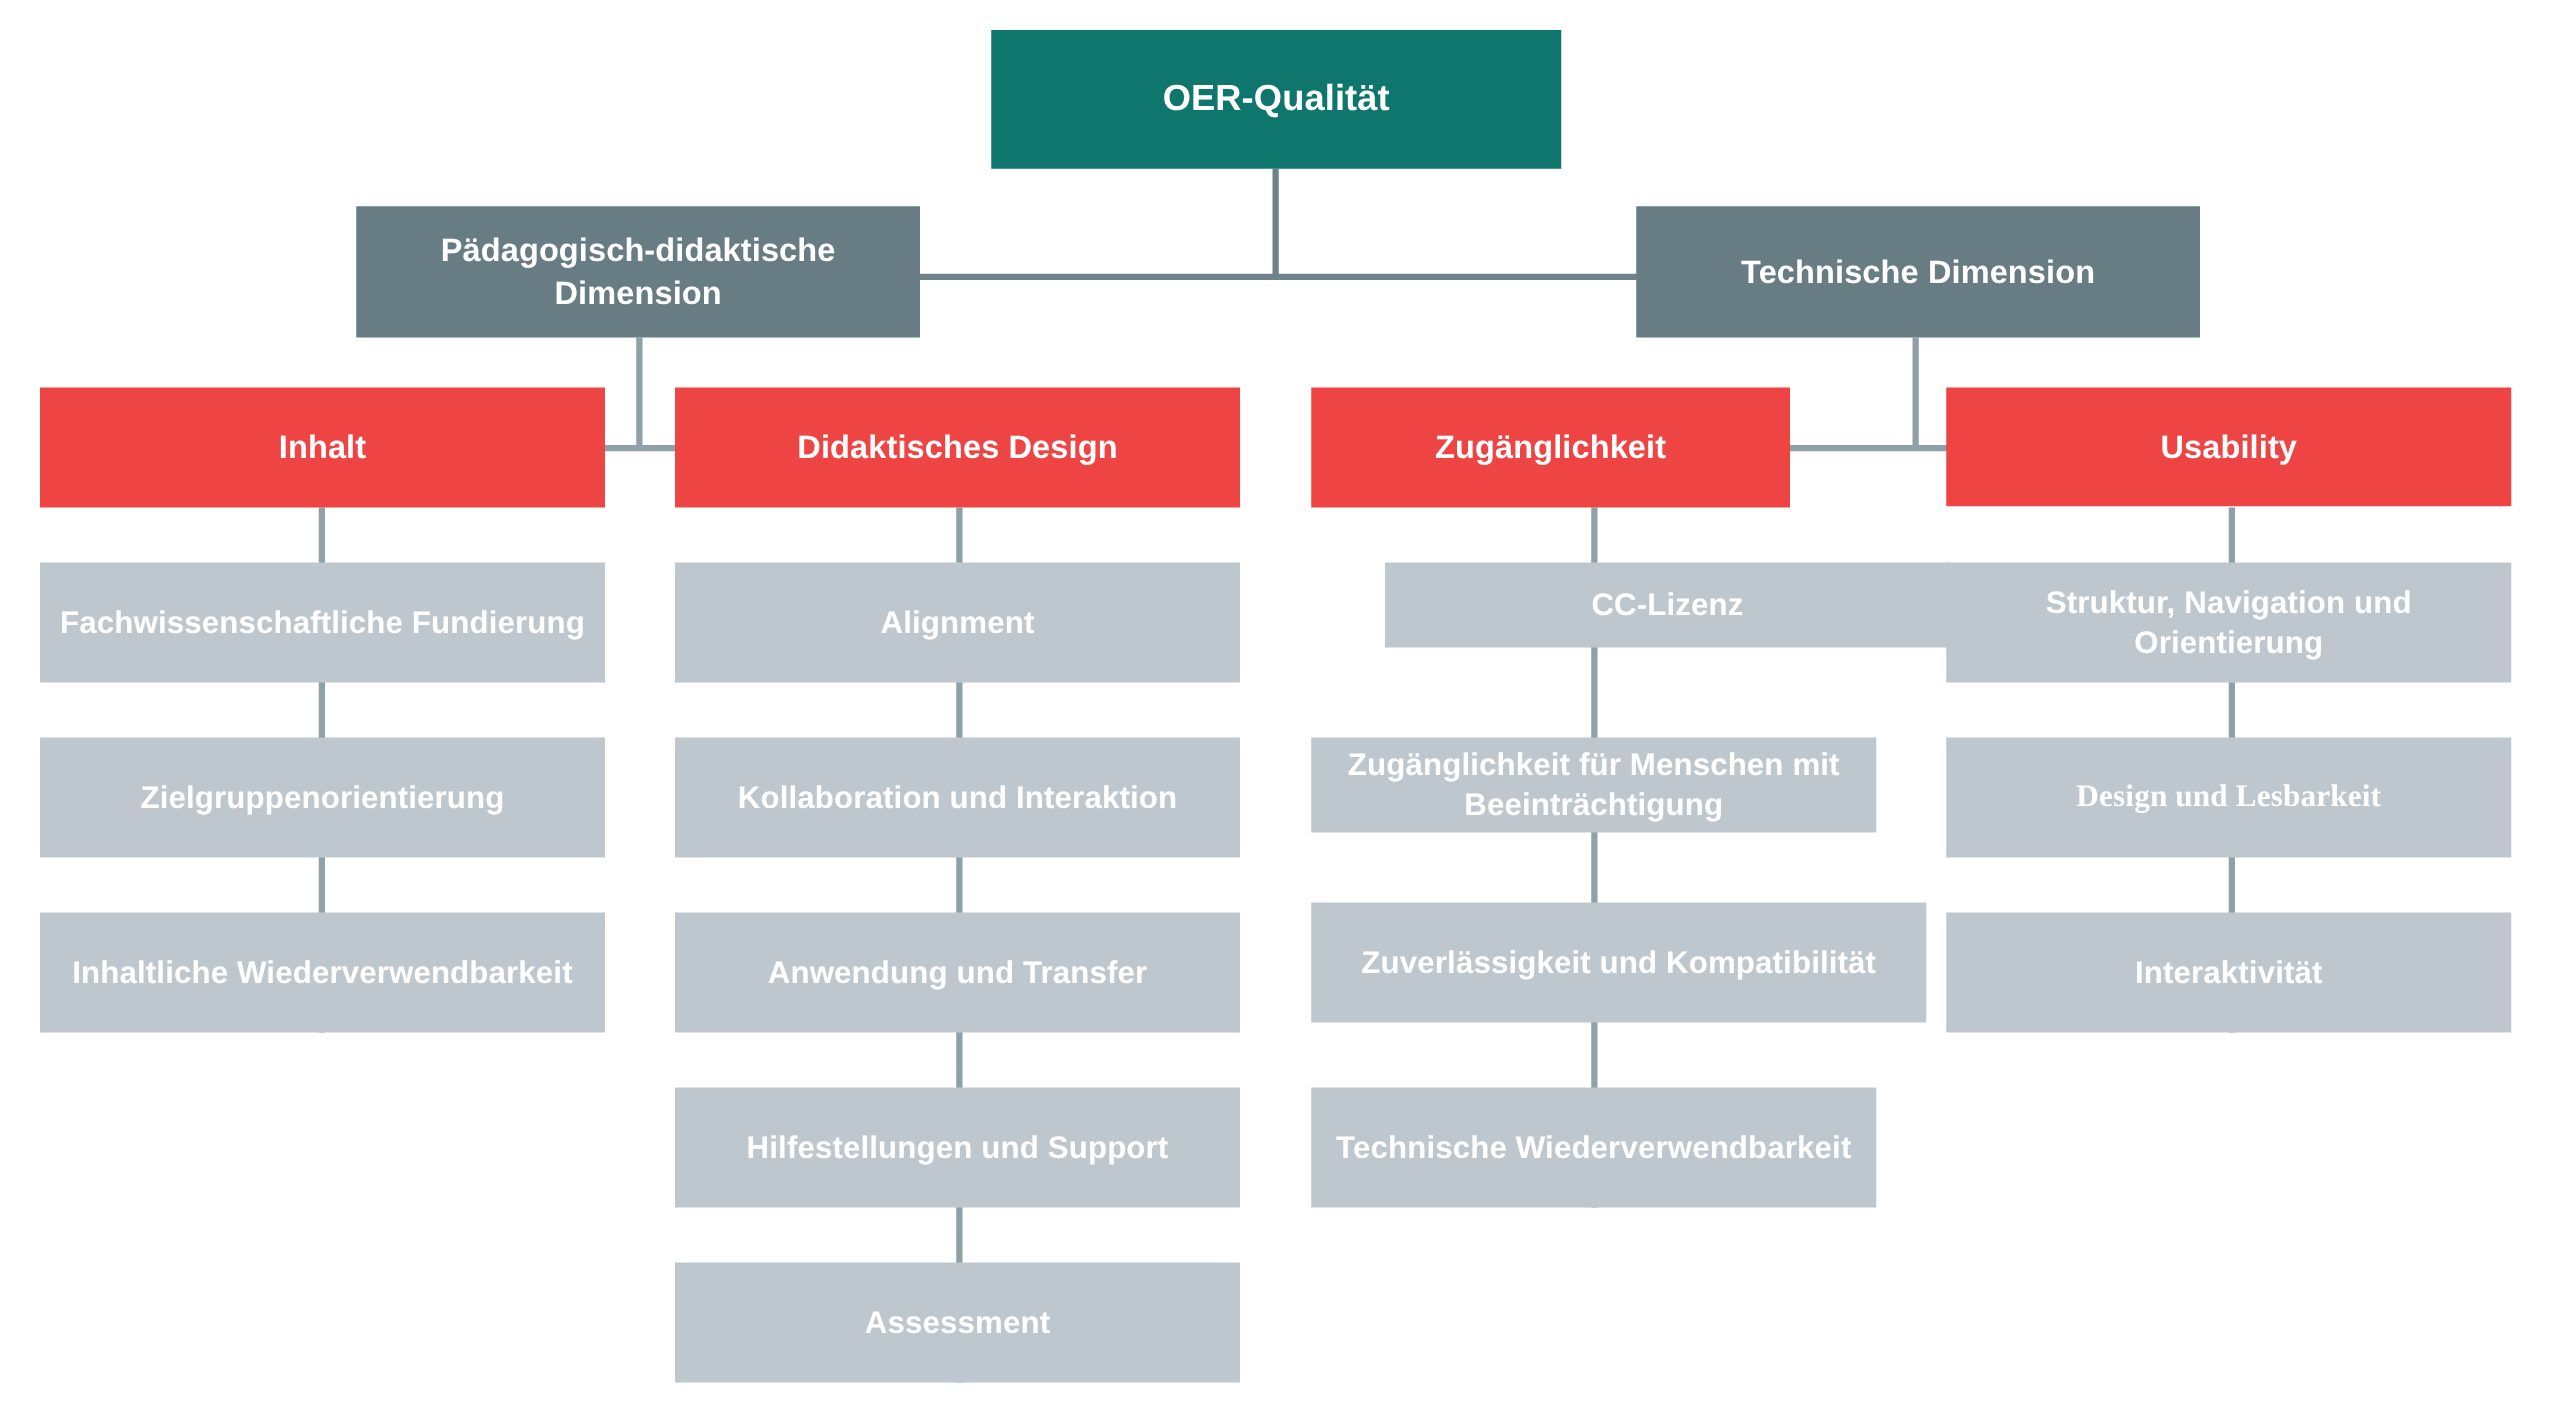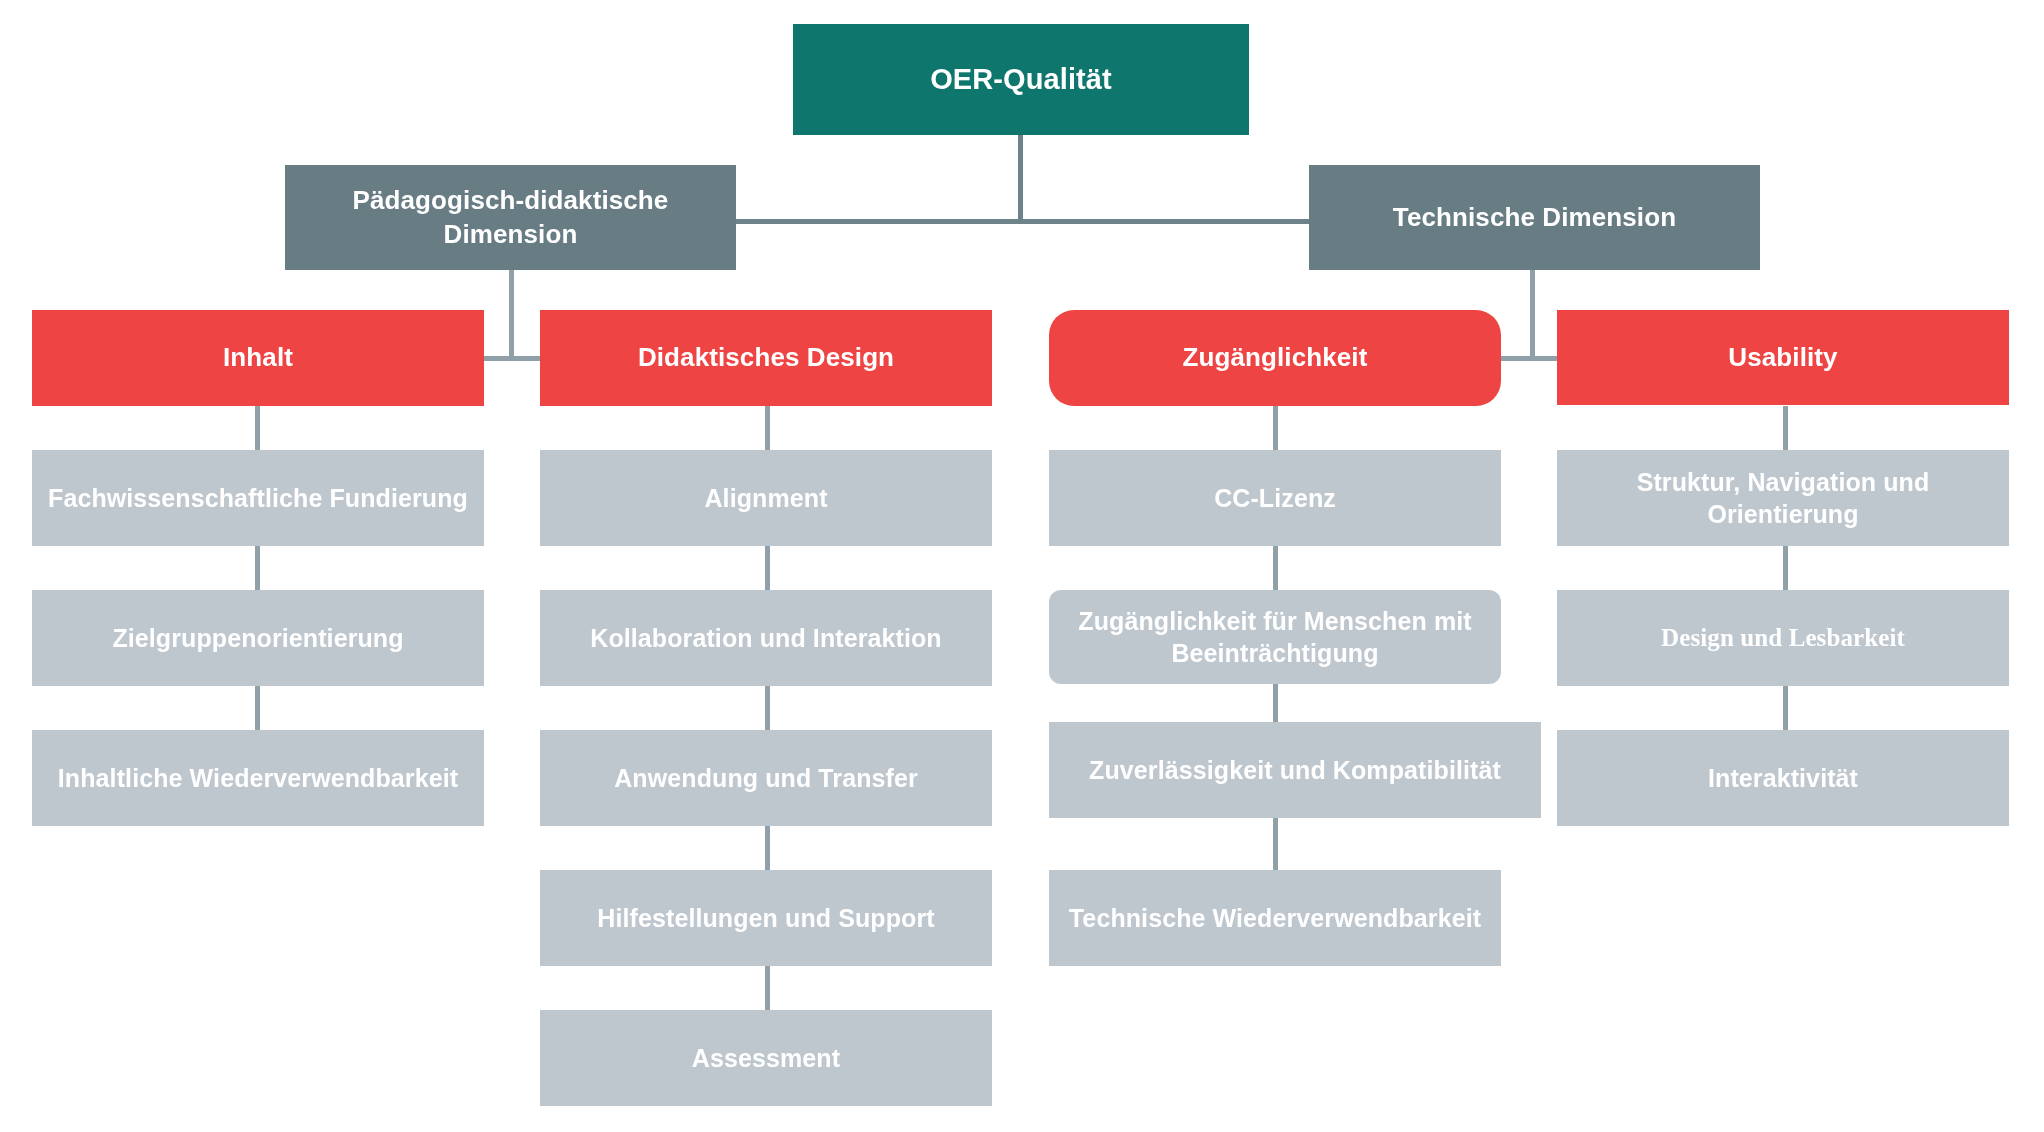--- a/index.html
+++ b/index.html
@@ -85,43 +85,43 @@
   <div class="node level-root" style="left:793px; top:24px; width:456px; height:111px;">OER-Qualität</div>
 
   <div class="node level-dimension" style="left:285px; top:165px; width:451px; height:105px;">Pädagogisch-didaktische Dimension</div>
 
   <div class="node level-dimension" style="left:1309px; top:165px; width:451px; height:105px;">Technische Dimension</div>
 
   <div class="node level-category" style="left:32px; top:310px; width:452px; height:96px;">Inhalt</div>
 
   <div class="node level-category" style="left:540px; top:310px; width:452px; height:96px;">Didaktisches Design</div>
 
-  <div class="node level-category" style="left:1049px; top:310px; width:452px; height:96px;border-radius:25px;">Zugänglichkeit</div>
+  <div class="node level-category" style="left:1049px; top:310px; width:383px; height:96px;">Zugänglichkeit</div>
 
   <div class="node level-category" style="left:1557px; top:310px; width:452px; height:95px;">Usability</div>
 
   <div class="node level-criterion" style="left:32px; top:450px; width:452px; height:96px;">Fachwissenschaftliche Fundierung</div>
 
   <div class="node level-criterion" style="left:32px; top:590px; width:452px; height:96px;">Zielgruppenorientierung</div>
 
   <div class="node level-criterion" style="left:32px; top:730px; width:452px; height:96px;">Inhaltliche Wiederverwendbarkeit</div>
 
   <div class="node level-criterion" style="left:540px; top:450px; width:452px; height:96px;">Alignment</div>
 
   <div class="node level-criterion" style="left:540px; top:590px; width:452px; height:96px;">Kollaboration und Interaktion</div>
 
   <div class="node level-criterion" style="left:540px; top:730px; width:452px; height:96px;">Anwendung und Transfer</div>
 
   <div class="node level-criterion" style="left:540px; top:870px; width:452px; height:96px;">Hilfestellungen und Support</div>
 
   <div class="node level-criterion" style="left:540px; top:1010px; width:452px; height:96px;">Assessment</div>
 
-  <div class="node level-criterion" style="left:1049px; top:450px; width:452px; height:96px;">CC-Lizenz</div>
+  <div class="node level-criterion" style="left:1108px; top:450px; width:452px; height:68px;">CC-Lizenz</div>
 
-  <div class="node level-criterion" style="left:1049px; top:590px; width:452px; height:94px;border-radius:12px;">Zugänglichkeit für Menschen mit Beeinträchtigung</div>
+  <div class="node level-criterion" style="left:1049px; top:590px; width:452px; height:76px;">Zugänglichkeit für Menschen mit Beeinträchtigung</div>
 
   <div class="node level-criterion" style="left:1049px; top:722px; width:492px; height:96px;">Zuverlässigkeit und Kompatibilität</div>
 
   <div class="node level-criterion" style="left:1049px; top:870px; width:452px; height:96px;">Technische Wiederverwendbarkeit</div>
 
   <div class="node level-criterion" style="left:1557px; top:450px; width:452px; height:96px;">Struktur, Navigation und Orientierung</div>
 
   <div class="node level-criterion" style="left:1557px; top:590px; width:452px; height:96px;font-family:Liberation Serif, serif;">Design und Lesbarkeit</div>
 
   <div class="node level-criterion" style="left:1557px; top:730px; width:452px; height:96px;">Interaktivität</div>

